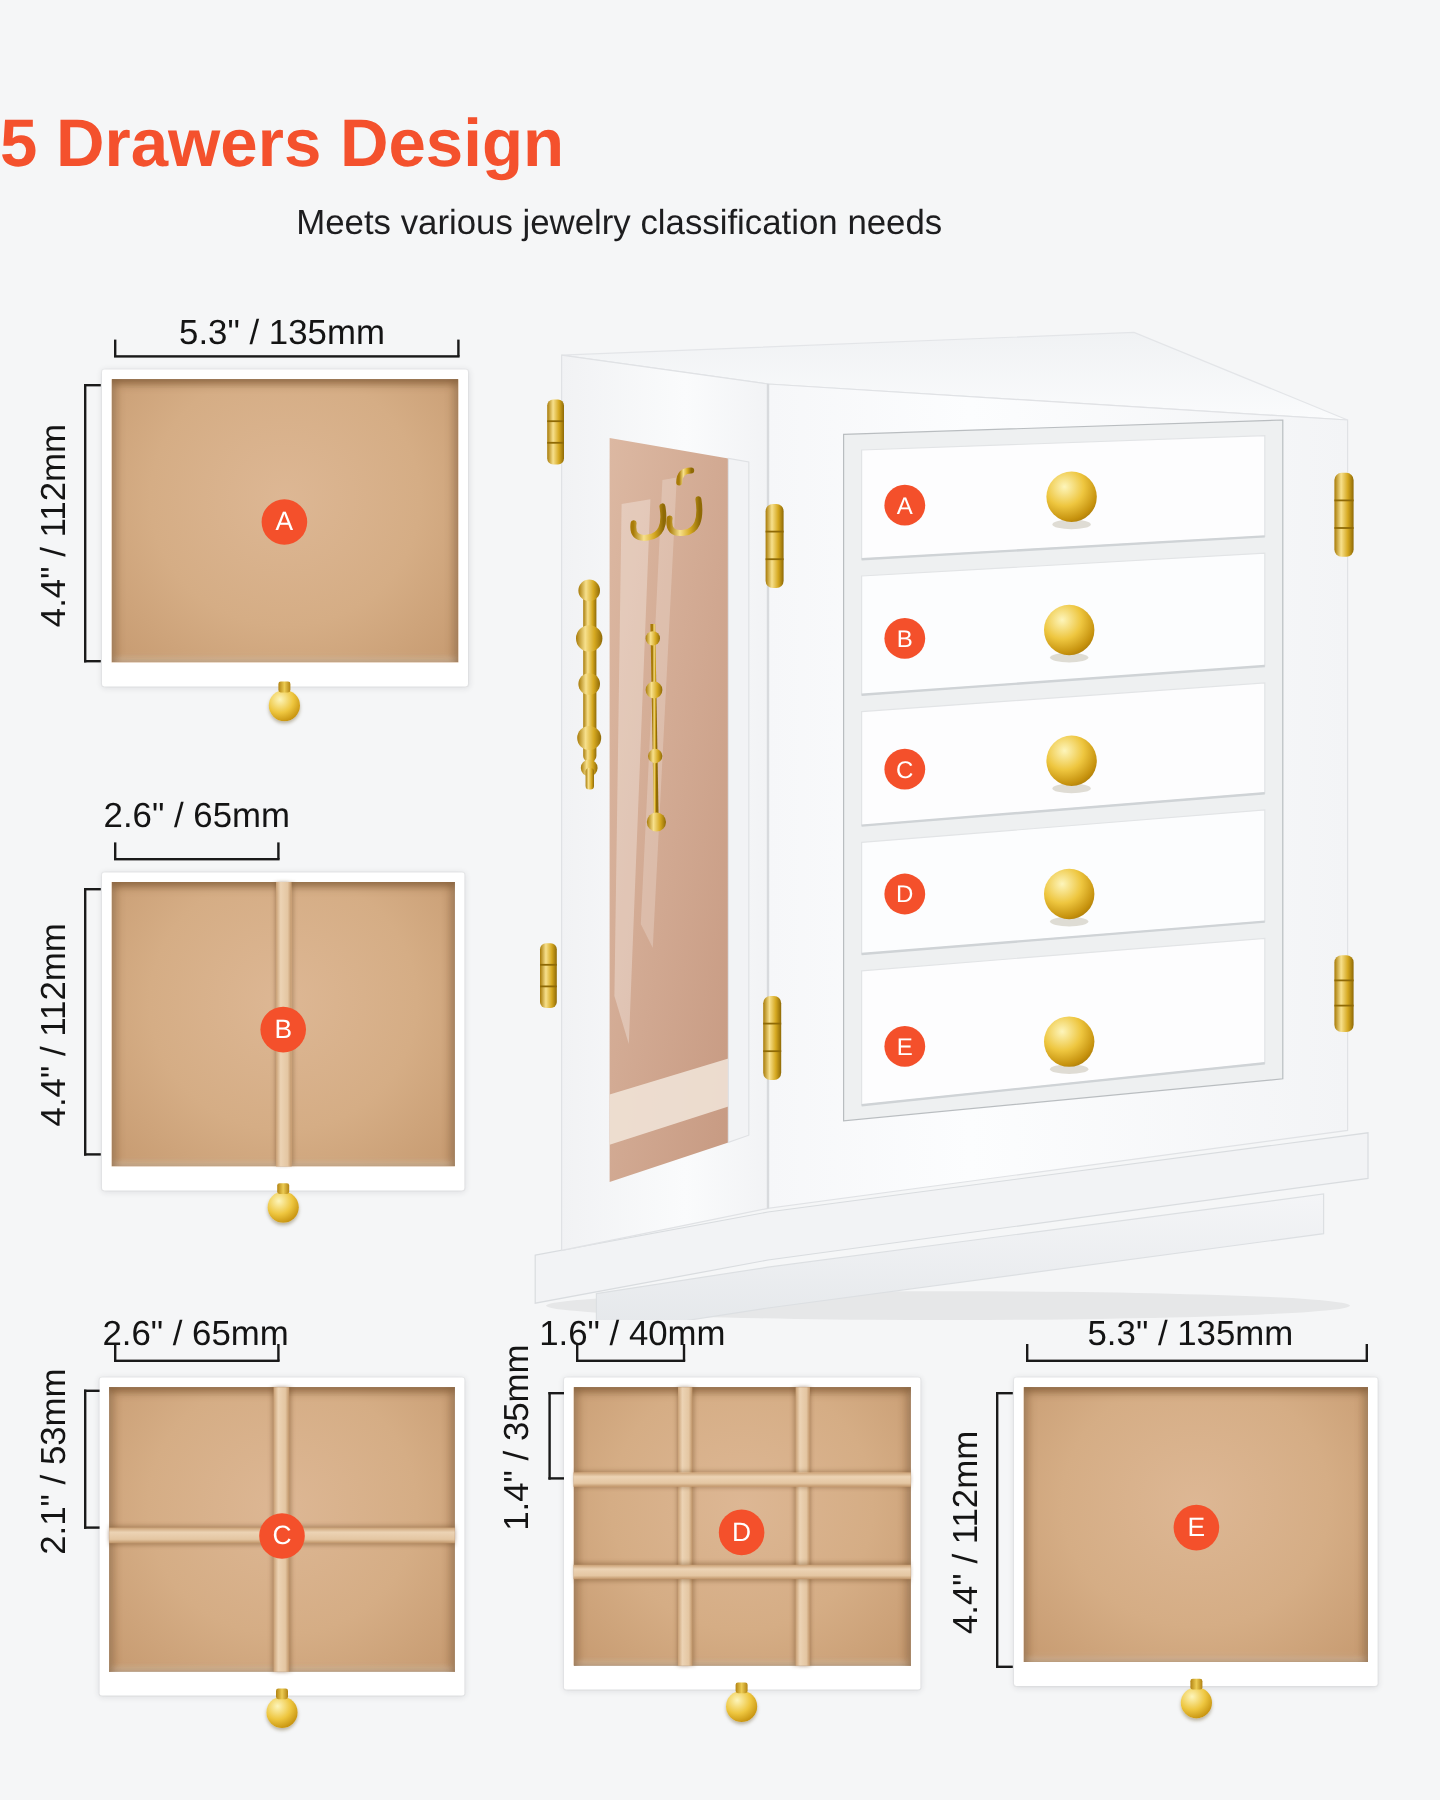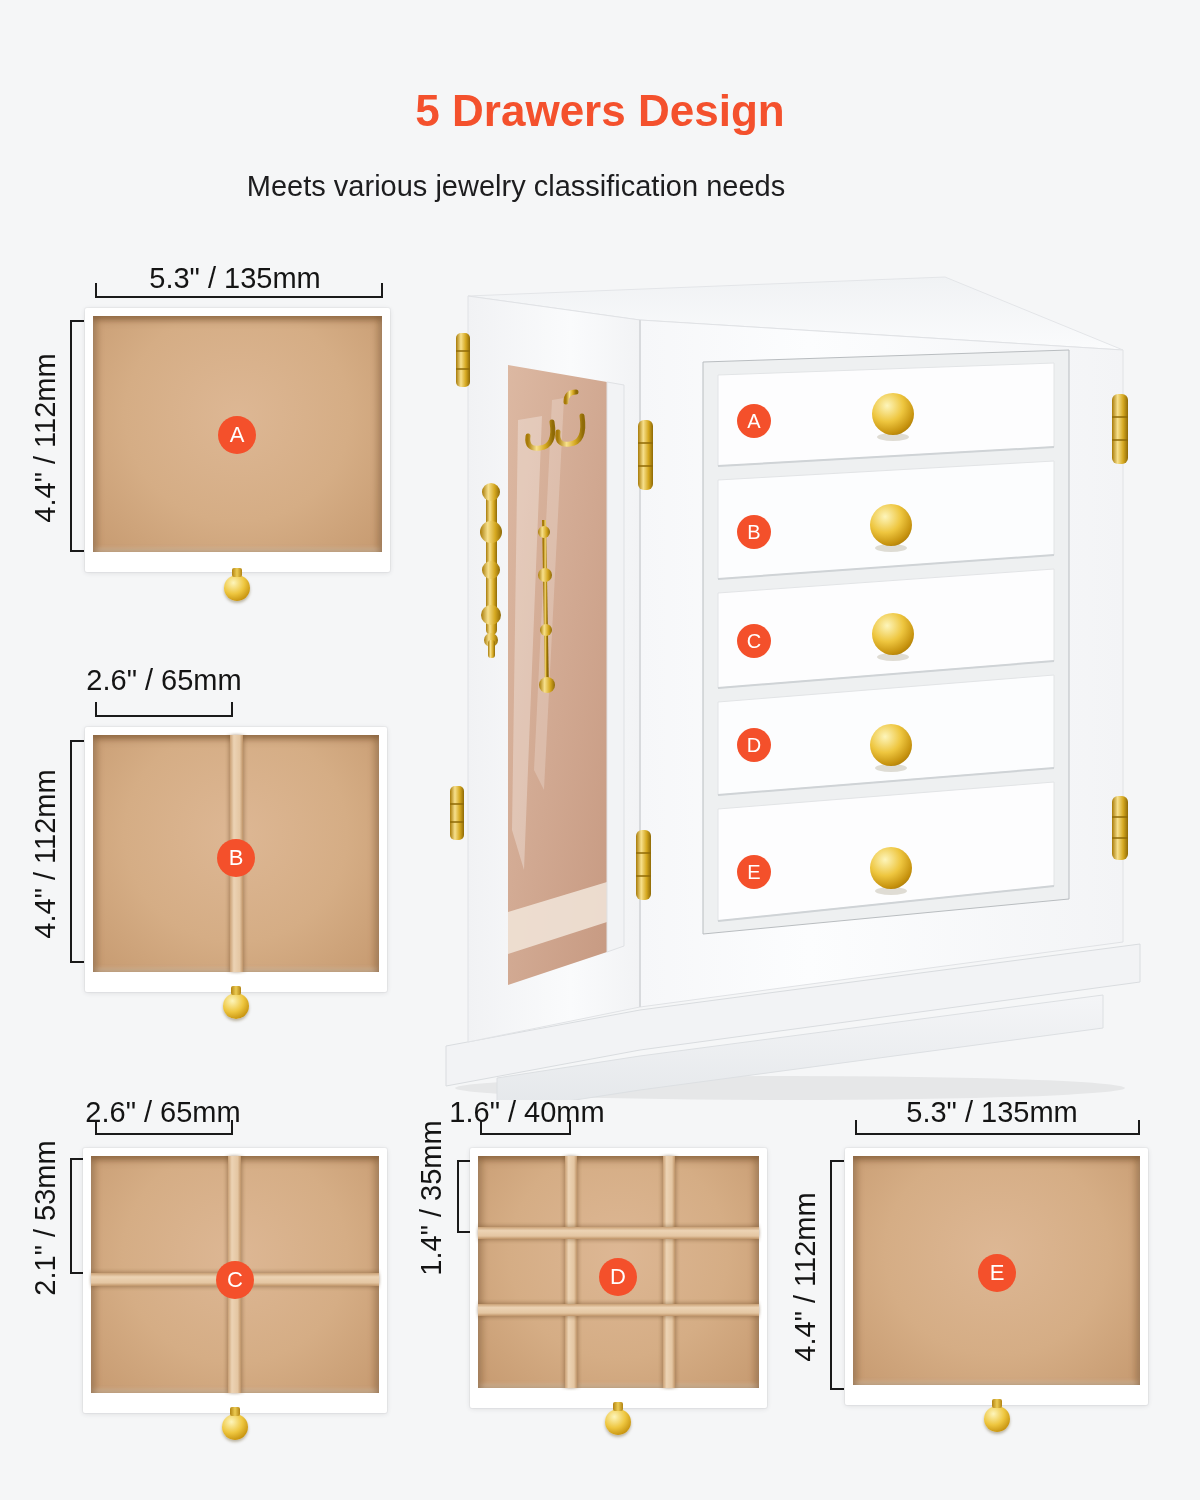--- a/index.html
+++ b/index.html
@@ -1,21 +1,21 @@
 <!DOCTYPE html>
 <html><head>
 <meta charset="utf-8">
 <style>
   html,body{margin:0;padding:0;}
   body{width:1200px;height:1500px;font-family:"Liberation Sans",sans-serif;}
   .page{position:relative;width:1200px;height:1500px;background:#f5f6f7;overflow:hidden;}
 
   
-  .title{position:absolute;top:86px;left:0;width:1200px;text-align:center;
-         font-size:44px;font-weight:bold;color:#f4512d;letter-spacing:0px;}
+  .title{position:absolute;top:86px;left:0;width:1200px;text-align:left;
+         font-size:56px;font-weight:bold;color:#f4512d;letter-spacing:0px;}
   .subtitle{position:absolute;top:170px;left:0;width:1032px;text-align:center;
          font-size:29px;color:#1d1d1f;}
 
   
   .diagram{position:absolute;}
   .dimlabel{position:absolute;width:200px;height:34px;text-align:center;
             font-size:29px;color:#141414;white-space:nowrap;}
   .dimlabel.side{transform:rotate(-90deg);}
   .hline{position:absolute;height:2px;background:#1a1a1a;}
   .hline::before,.hline::after{content:"";position:absolute;width:2px;height:14px;background:#1a1a1a;top:-13px;}

